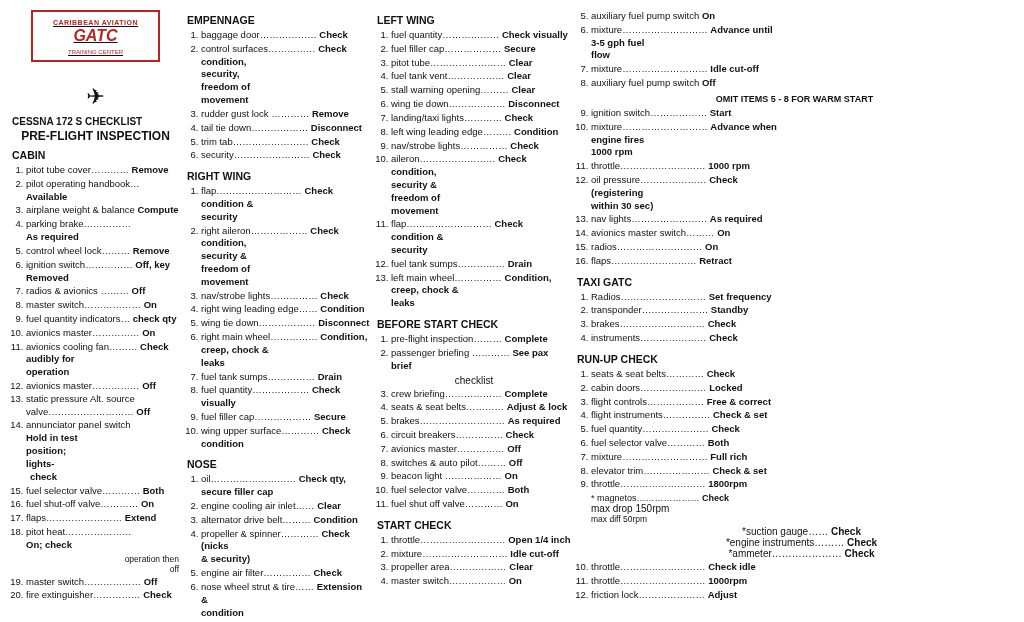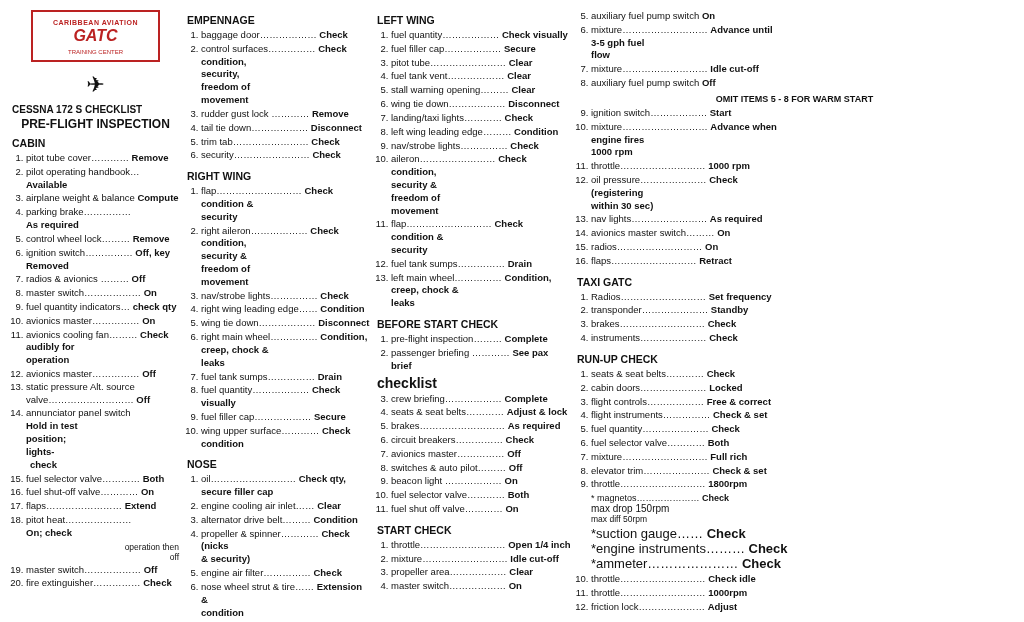--- a/index.html
+++ b/index.html
@@ -24,21 +24,22 @@
       padding-right: 8px;
     }
     .logo-area {
       text-align: center;
       margin-bottom: 6px;
     }
     .logo-box {
       border: 2px solid #b22;
       display: inline-block;
       padding: 4px 20px;
-      margin-bottom: 8px;
+      margin-bottom: 20px;
+      text-decoration: underline;
     }
     .logo-title {
       font-size: 7px;
       color: #b22;
       font-weight: bold;
       letter-spacing: 0.5px;
       text-align: center;
     }
     .logo-subtitle {
       font-size: 6px;
@@ -197,21 +198,21 @@
         <li><span>left main wheel……………</span> <span class="bold">Condition,<br>creep, chock &amp;<br>leaks</span></li>
       </ol>
     </div>
 
     <div class="subsection">
       <div class="section-title">BEFORE START CHECK</div>
       <ol>
         <li><span>pre-flight inspection………</span> <span class="bold">Complete</span></li>
         <li><span>passenger briefing …………</span> <span class="bold">See pax brief</span></li>
       </ol>
-      <div style="font-size:14px;font-weight:bold;margin:2px 0;">checklist</div>
+      <div style="font-size:10px;font-weight:normal;text-align:center;margin:2px 0;">checklist</div>
       <ol start="3">
         <li><span>crew briefing………………</span> <span class="bold">Complete</span></li>
         <li><span>seats &amp; seat belts…………</span> <span class="bold">Adjust &amp; lock</span></li>
         <li><span>brakes………………………</span> <span class="bold">As required</span></li>
         <li><span>circuit breakers……………</span> <span class="bold">Check</span></li>
         <li><span>avionics master……………</span> <span class="bold">Off</span></li>
         <li><span>switches &amp; auto pilot………</span> <span class="bold">Off</span></li>
         <li><span>beacon light ………………</span> <span class="bold">On</span></li>
         <li><span>fuel selector valve…………</span> <span class="bold">Both</span></li>
         <li><span>fuel shut off valve…………</span> <span class="bold">On</span></li>
@@ -272,21 +273,21 @@
         <li><span>fuel selector valve…………</span> <span class="bold">Both</span></li>
         <li><span>mixture………………………</span> <span class="bold">Full rich</span></li>
         <li><span>elevator trim…………………</span> <span class="bold">Check &amp; set</span></li>
         <li><span>throttle………………………</span> <span class="bold">1800rpm</span></li>
       </ol>
       <div style="margin-left:14px;font-size:9px;">
         <span>* magnetos…………………</span> <span class="bold">Check</span><br>
         <span style="font-size:10px;">max drop 150rpm</span><br>
         <span style="font-size:8.5px;">max diff  50rpm</span>
       </div>
-      <div style="margin-left:14px;font-size:13px;margin-top:2px;">
+      <div style="margin-left:14px;font-size:10px;margin-top:2px;text-align:center;">
         <span>*suction gauge……</span> <span class="bold">Check</span><br>
         <span>*engine instruments………</span> <span class="bold">Check</span><br>
         <span>*ammeter…………………</span> <span class="bold">Check</span>
       </div>
       <ol start="10" style="margin-top:2px;">
         <li><span>throttle………………………</span> <span class="bold">Check idle</span></li>
         <li><span>throttle………………………</span> <span class="bold">1000rpm</span></li>
         <li><span>friction lock…………………</span> <span class="bold">Adjust</span></li>
       </ol>
     </div>

